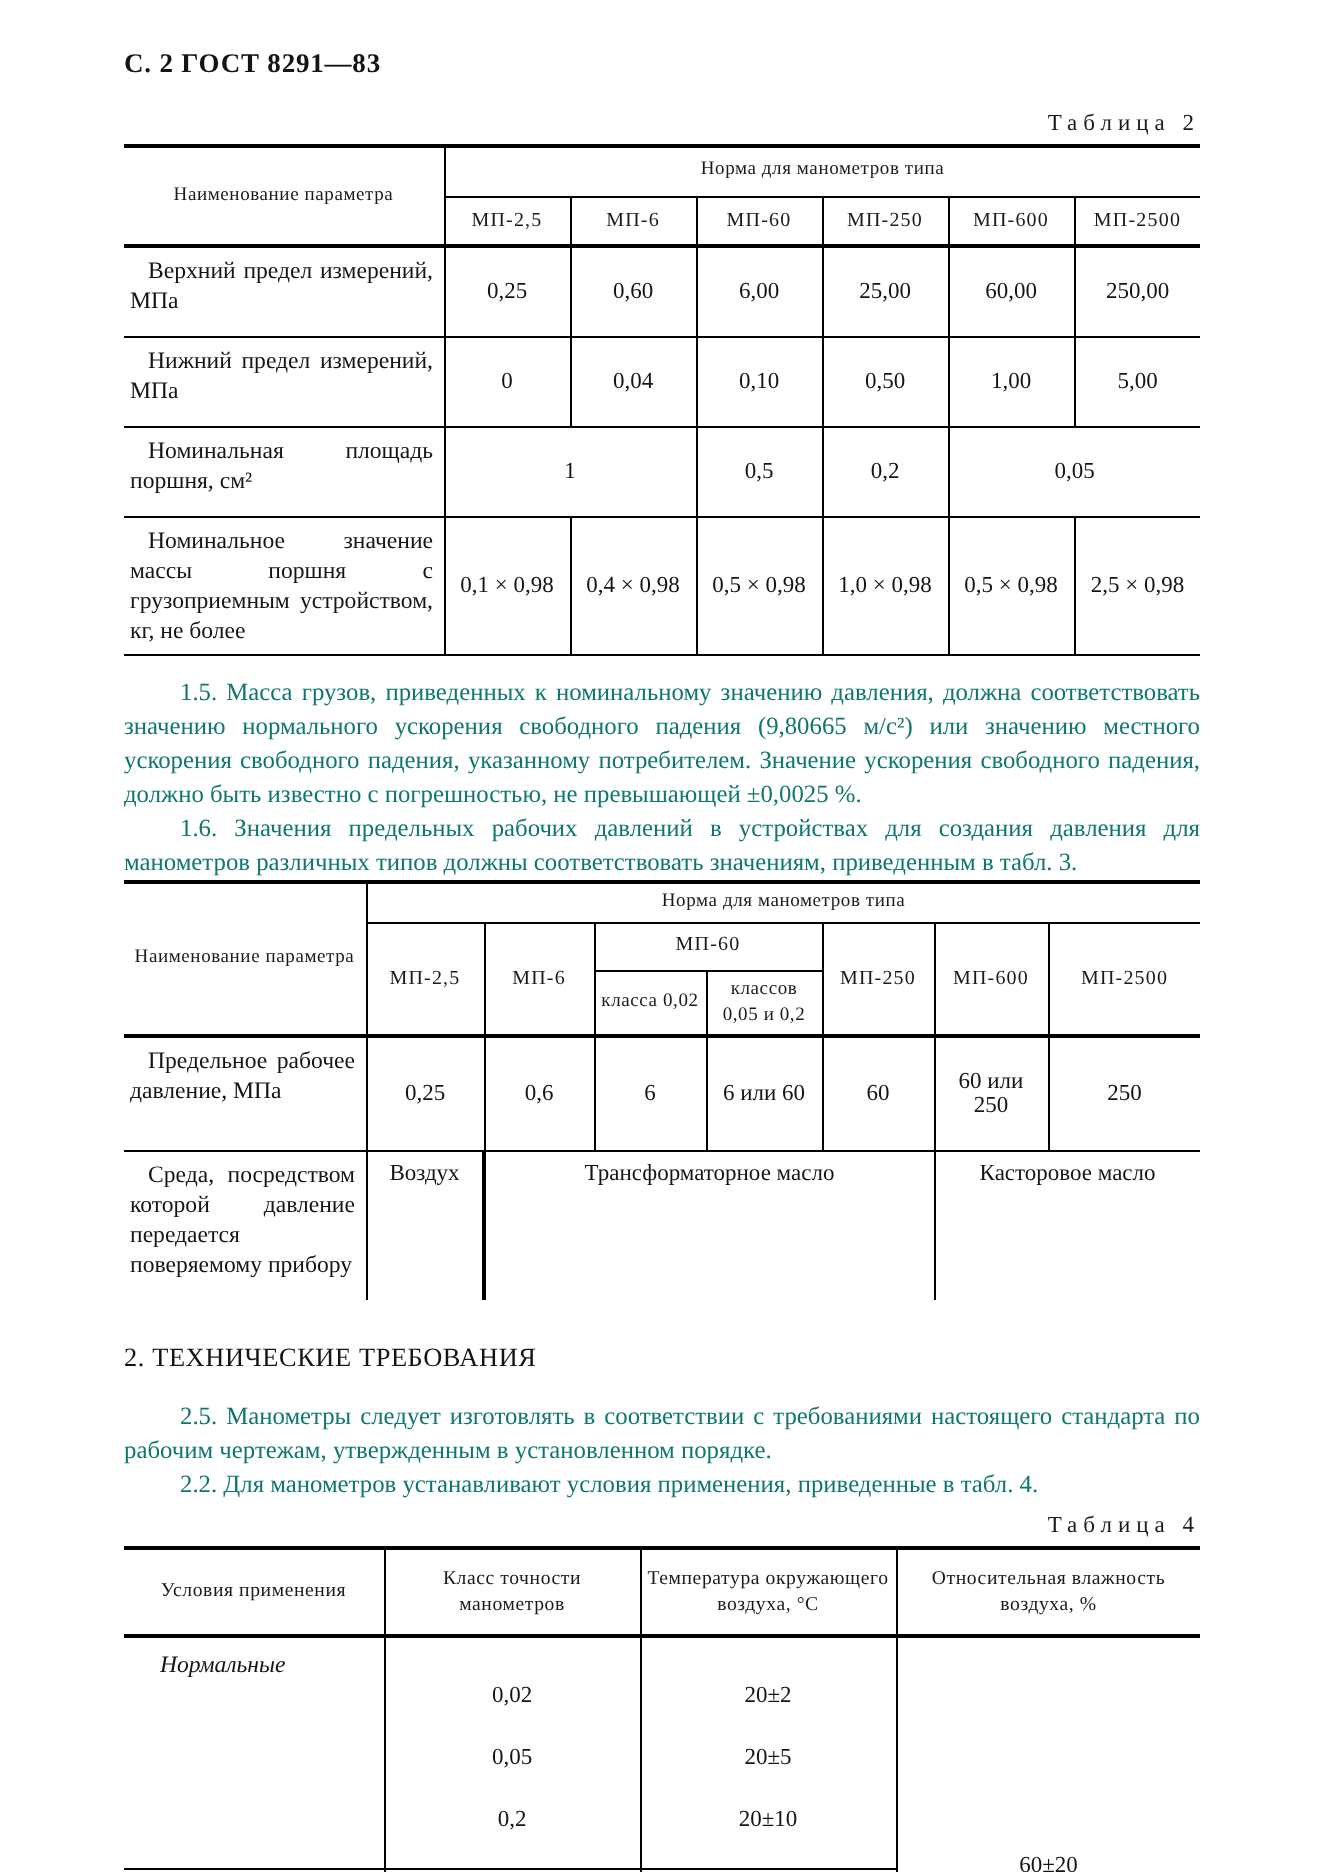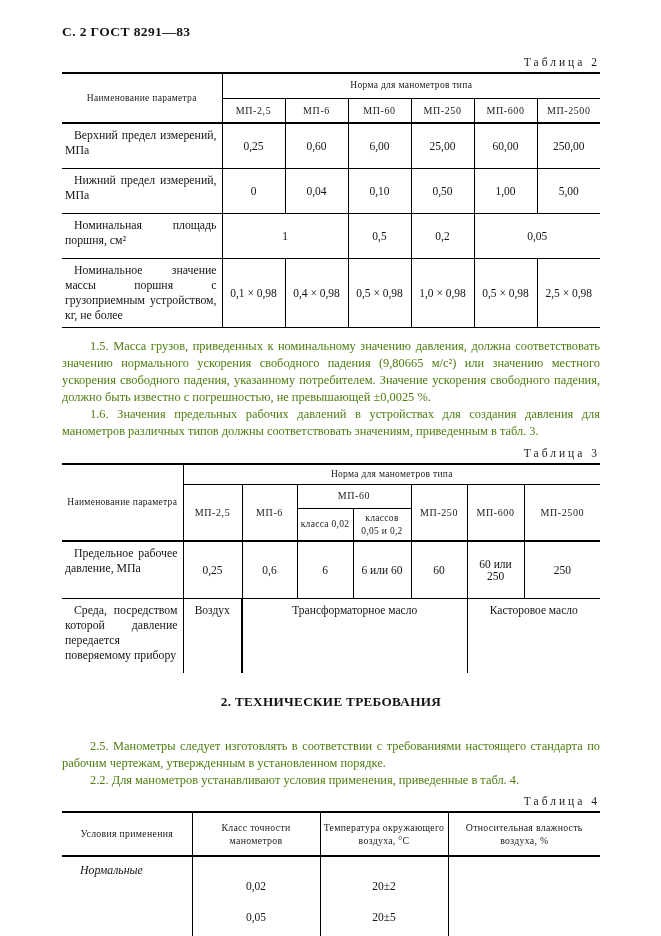--- a/index.html
+++ b/index.html
@@ -65,26 +65,26 @@
   }
   .t4 td.stack { vertical-align:top; padding-top:6px; }
   .t4 .stack-line { font-size:11.5px; line-height:15px; text-align:center;margin-top:16px; }
   .t4 tbody tr:nth-child(1) td { height:60px; }
   .t4 tbody tr:nth-child(2) td { height:62px; padding-bottom:14px; }
   .t4 td.hum { text-align:center; vertical-align:middle; font-size:11.5px; }
   .t4 td.mid { vertical-align:middle; }
 
   .para {
     font-size:12.4px; line-height:17px; text-align:justify;
-    text-indent:28px; color:#4d7c0f;
+    text-indent:28px; color:#0f766e;
   }
   .p15 { margin-top:10px; }
   .sec-title {
-    margin-top:21px; margin-bottom:28px;
-    text-align:center; font-weight:bold; font-size:13.2px; letter-spacing:0.3px;
+    margin-top:21px; margin-bottom:13px;
+    text-align:left; font-weight:normal; font-size:13.2px; letter-spacing:0.3px;
   }
 </style>
 </head>
 <body>
 
 <div class="page">
   <div class="content">
 
     <div class="doc-header">С. 2 ГОСТ 8291—83</div>
 
@@ -148,21 +148,20 @@
           <td class="val">1,0 × 0,98</td>
           <td class="val">0,5 × 0,98</td>
           <td class="val">2,5 × 0,98</td>
         </tr>
       </tbody>
     </table>
 
     <p class="para p15">1.5. Масса грузов, приведенных к номинальному значению давления, должна соответствовать значению нормального ускорения свободного падения (9,80665 м/с²) или значению местного ускорения свободного падения, указанному потребителем. Значение ускорения свободного падения, должно быть известно с погрешностью, не превышающей ±0,0025 %.</p>
     <p class="para">1.6. Значения предельных рабочих давлений в устройствах для создания давления для манометров различных типов должны соответствовать значениям, приведенным в табл. 3.</p>
 
-    <div class="caption cap-t3">Таблица 3</div>
 
     <table class="gt t3">
       <colgroup>
         <col style="width:121px">
           <col style="width:59px">
           <col style="width:55px">
           <col style="width:56px">
         <col style="width:58px">
           <col style="width:56px">
           <col style="width:57px">

